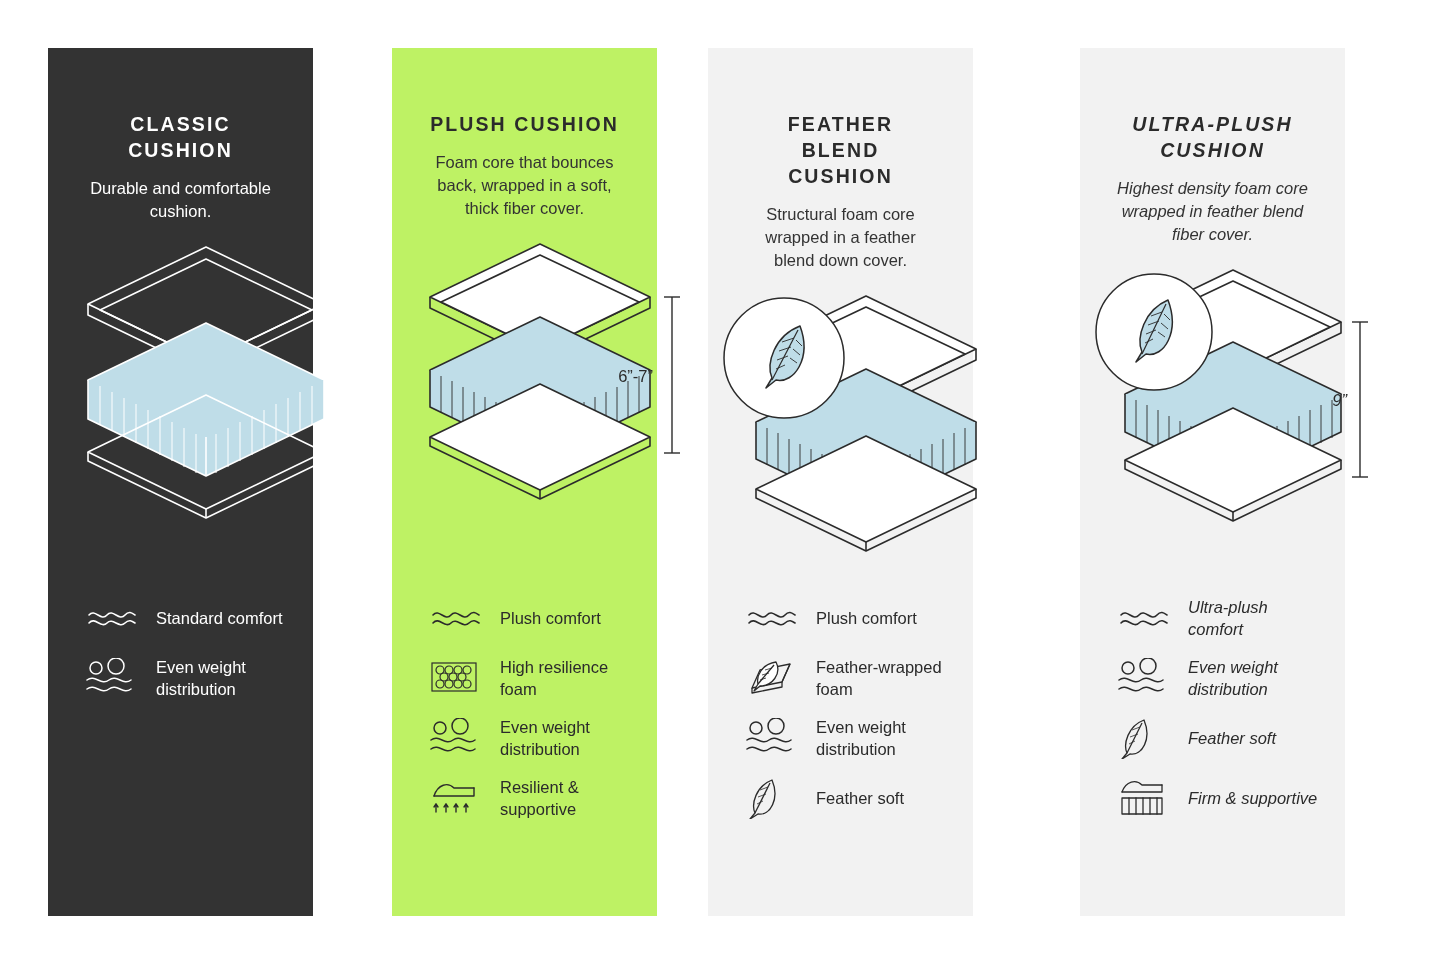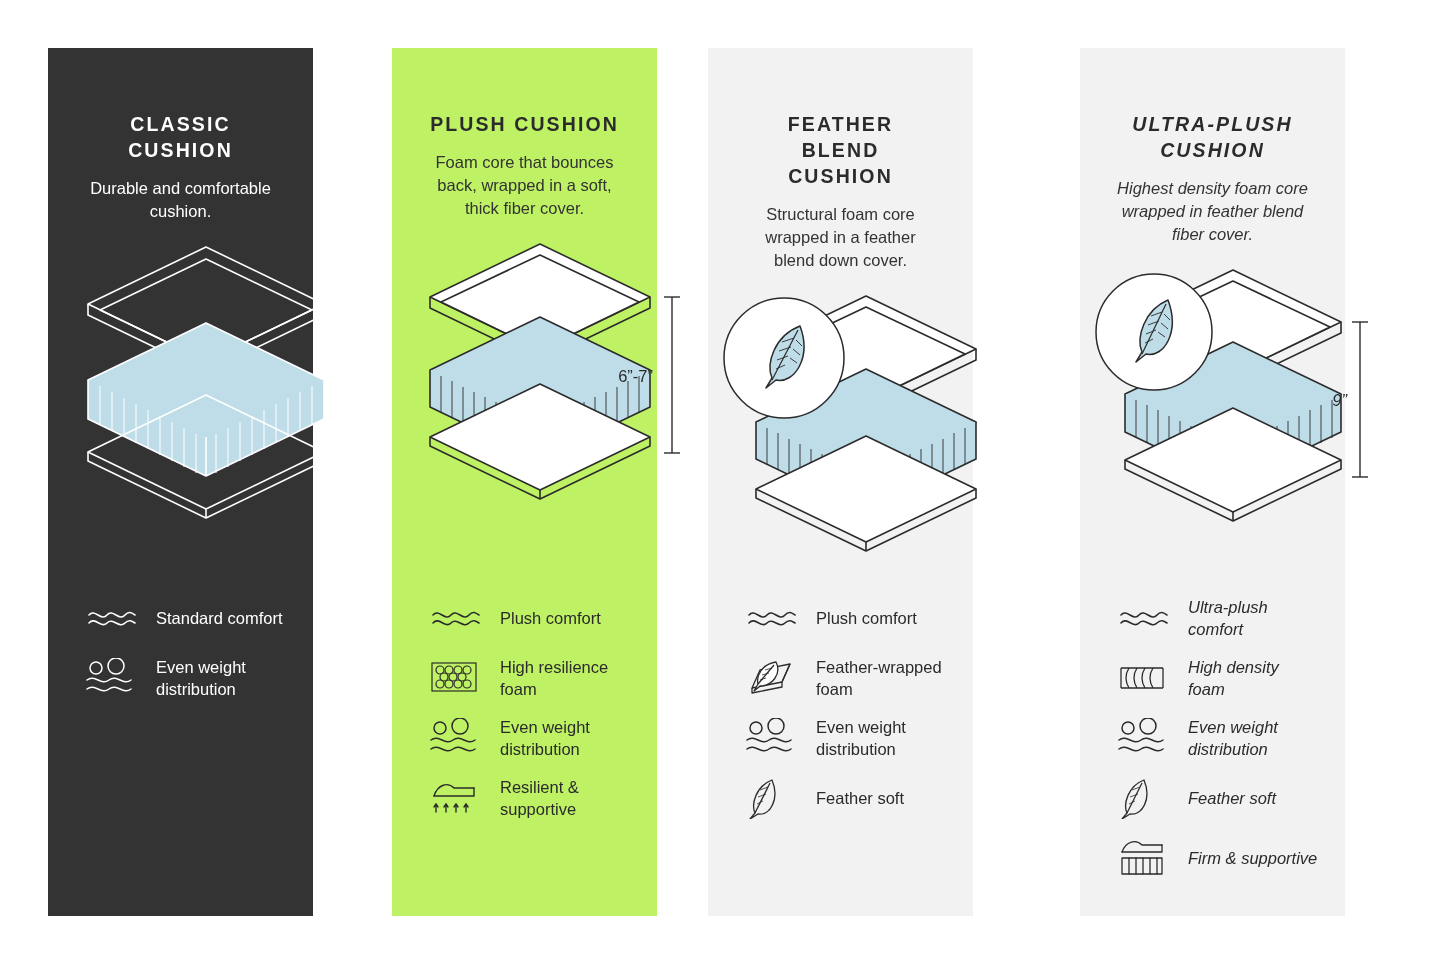--- a/index.html
+++ b/index.html
@@ -455,35 +455,20 @@
         <span class="ficon">
           <svg width="52" height="22" viewBox="0 0 52 22" fill="none" stroke="#2b2b2b" stroke-width="1.6" stroke-linecap="round">
             <path d="M3,8 C9,1 15,15 21,8 C27,1 33,15 39,8 C43,3.5 46,6 49,8"></path>
             <path d="M3,16 C9,9 15,22 21,16 C27,10 33,22 39,16 C43,12 46,14 49,16"></path>
           </svg>
         </span>
         <span class="flabel">Ultra-plush comfort</span>
       </div>
       <div class="feature">
         <span class="ficon">
-          <svg width="52" height="32" viewBox="0 0 52 32" fill="none" stroke="#2b2b2b" stroke-width="1.3">
-            <path d="M3,6 L45,6"></path>
-            <path d="M3,26 L45,26"></path>
-            <path d="M3,6 L3,26"></path>
-              <path d="M45,6 L45,26"></path>
-            <path d="M11,6 C7,12 7,20 11,26"></path>
-            <path d="M19,6 C15,12 15,20 19,26"></path>
-            <path d="M27,6 C23,12 23,20 27,26"></path>
-            <path d="M35,6 C31,12 31,20 35,26"></path>
-          </svg>
-        </span>
-        <span class="flabel">High density foam</span>
-      </div>
-      <div class="feature">
-        <span class="ficon">
           <svg width="52" height="40" viewBox="0 0 52 40" fill="none" stroke="#2b2b2b" stroke-width="1.5" stroke-linecap="round">
             <circle cx="10" cy="10" r="6"></circle>
             <circle cx="30" cy="8" r="8"></circle>
             <path d="M1,22 C9,16 15,28 23,22 C31,16 37,28 45,22"></path>
             <path d="M1,31 C9,25 15,37 23,31 C31,25 37,37 45,31"></path>
           </svg>
         </span>
         <span class="flabel">Even weight distribution</span>
       </div>
       <div class="feature">

